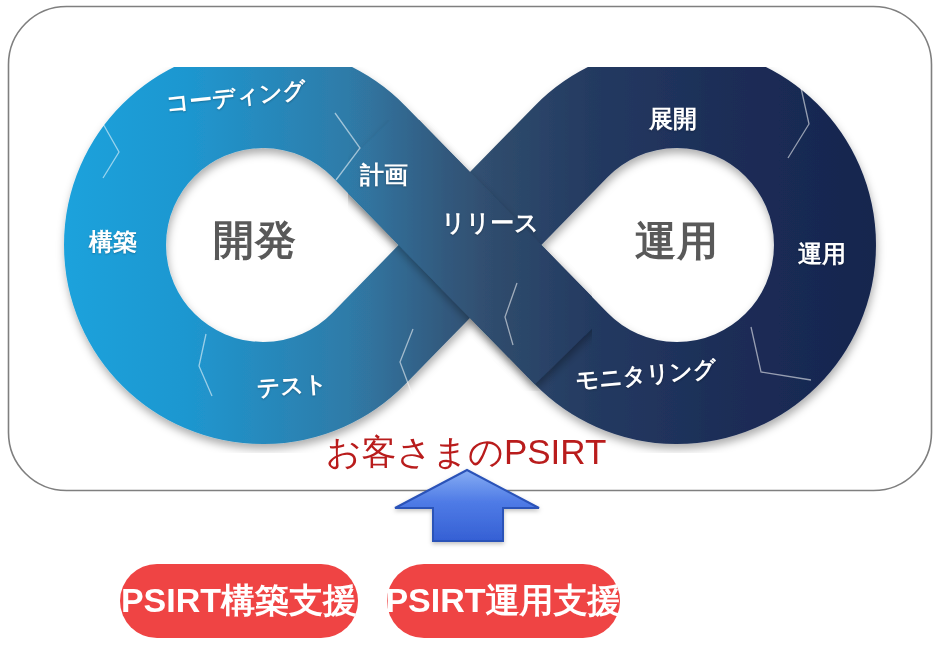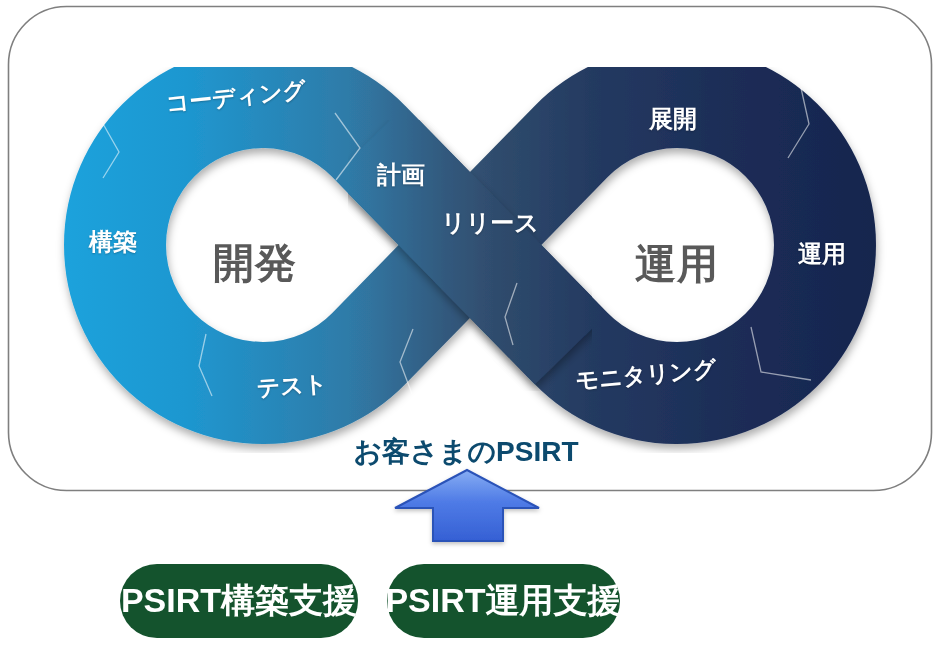--- a/index.html
+++ b/index.html
@@ -20,34 +20,33 @@
     text-shadow:0 1px 2px rgba(0,0,0,0.25);
   }
   .hub{
     position:absolute;
     color:#595959;
     font-weight:700;
     font-size:41px;
     white-space:nowrap;
     transform:translate(-50%,-50%);
     letter-spacing:1px;
-    margin-top:23px;
   }
   .caption{
     position:absolute;
-    color:#0c4a6e;
-    font-weight:700;
-    font-size:28px;
+    color:#b91c1c;
+    font-weight:400;
+    font-size:35px;
     white-space:nowrap;
     transform:translate(-50%,-50%);
   }
   .pill{
     position:absolute;
     height:74px;
-    background:#14532d;
+    background:#ef4444;
     border-radius:37px;
     color:#ffffff;
     font-weight:700;
     font-size:34px;
     display:flex;align-items:center;justify-content:center;
     white-space:nowrap;
   }
 </style>
 </head>
 <body>
@@ -92,21 +91,21 @@
       <polyline points="413,329 400,362 412,394"></polyline>
       <polyline points="801,88 809,124 788,158"></polyline>
       <polyline points="751,327 761,372 811,380"></polyline>
       <polyline points="517,283 505,317 513,345"></polyline>
     </g>
 
     <polygon points="467,470 539,508 503,508 503,541 433,541 433,508 395,508" fill="url(#arrowGrad)" stroke-width="2" filter="url(#arrowShadow)" stroke="#2A52B8"></polygon>
   </svg>
 
   <div class="lbl" style="left:236px;top:97px;transform:translate(-50%,-50%) rotate(-6deg);font-size:23px;">コーディング</div>
-  <div class="lbl" style="left:401px;top:175px;transform:translate(-50%,-50%);">計画</div>
+  <div class="lbl" style="left:384px;top:175px;transform:translate(-50%,-50%);">計画</div>
   <div class="lbl" style="left:113px;top:242px;transform:translate(-50%,-50%);">構築</div>
   <div class="lbl" style="left:292px;top:386px;transform:translate(-50%,-50%) rotate(-4deg);font-size:23px;">テスト</div>
   <div class="lbl" style="left:490px;top:223px;transform:translate(-50%,-50%);text-align:center;">リリース</div>
   <div class="lbl" style="left:673px;top:96px;transform:translate(-50%,-50%);margin-top:23px;">展開</div>
   <div class="lbl" style="left:822px;top:254px;transform:translate(-50%,-50%);">運用</div>
   <div class="lbl" style="left:646px;top:375px;transform:translate(-50%,-50%) rotate(-5deg);font-size:23px;">モニタリング</div>
 
   <div class="hub" style="left:255px;top:240px;">開発</div>
   <div class="hub" style="left:677px;top:241px;">運用</div>
 

